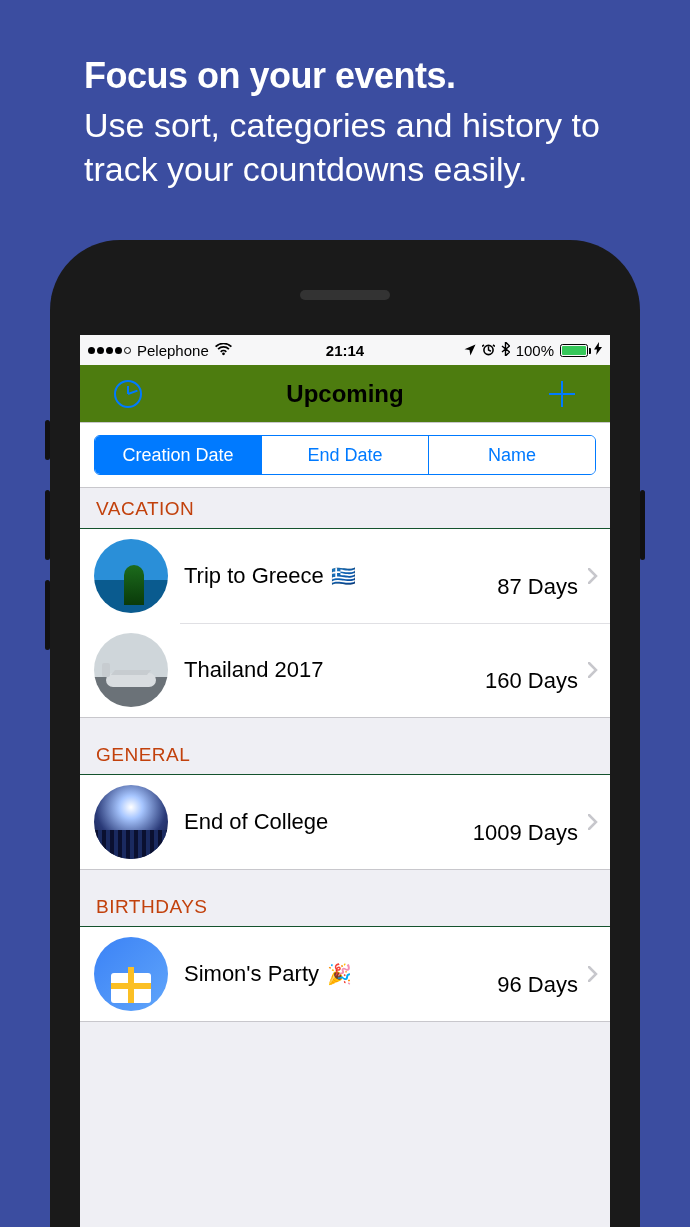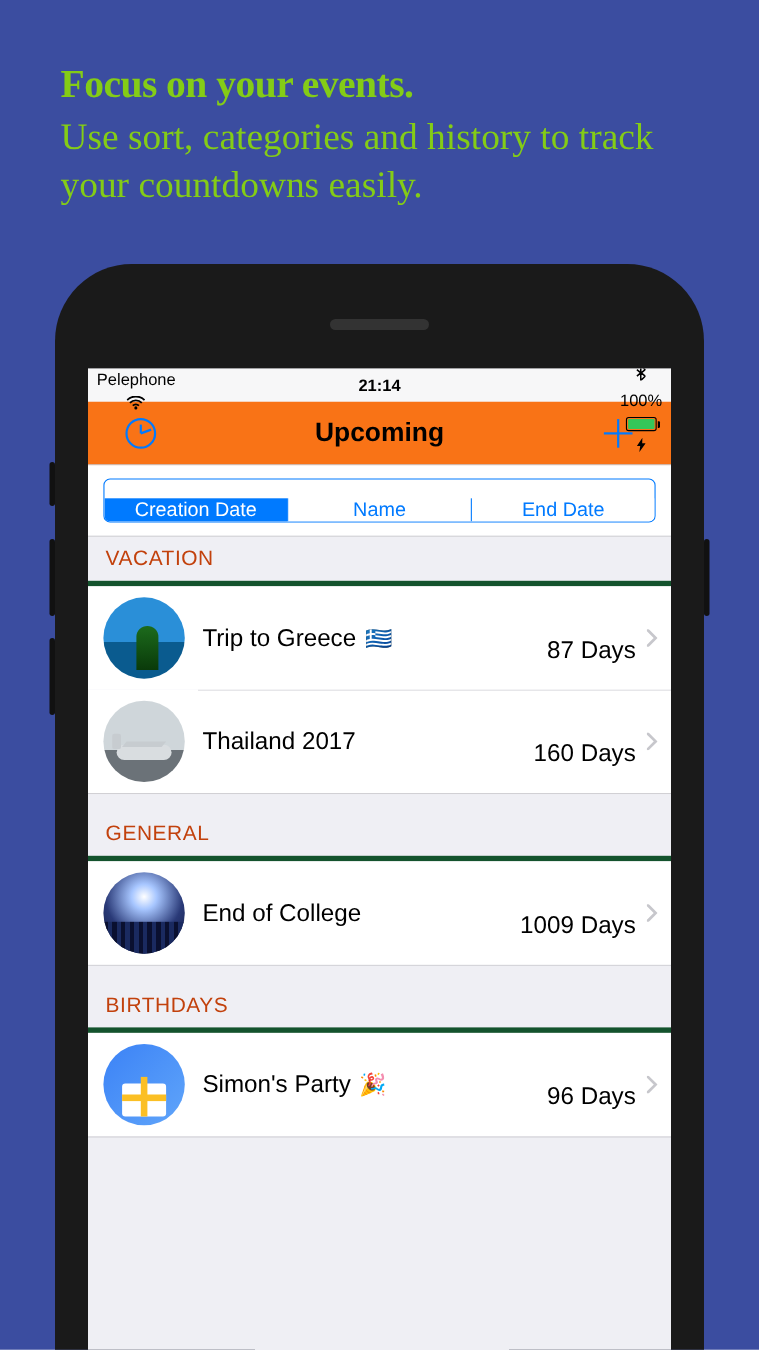--- a/index.html
+++ b/index.html
@@ -4,23 +4,22 @@
 <style>
   * { box-sizing: border-box; margin: 0; padding: 0; }
   html, body { width: 690px; height: 1227px; }
   body {
     background: #3b4da0;
     font-family: -apple-system, "Helvetica Neue", Arial, sans-serif;
     overflow: hidden;
     position: relative;
   }
   .promo {
-    padding: 55px 55px 0 55px;
-    color: #84cc16;
-    font-family: Liberation Serif, serif;
+    padding: 55px 55px 0 84px;
+    color: #ffffff;
   }
   .promo h1 {
     font-size: 36px;
     font-weight: 700;
     letter-spacing: -0.5px;
   }
   .promo p {
     font-size: 34px;
     font-weight: 300;
     line-height: 1.3;
@@ -61,21 +60,21 @@
   
   .status {
     height: 30px;
     background: #f7f7f8;
     display: flex;
     align-items: center;
     font-size: 15px;
     padding: 0 8px;
     position: relative;
   }
-  .status .left, .status .right { display:flex; align-items:center; gap:6px;flex-direction:column; }
+  .status .left, .status .right { display:flex; align-items:center; gap:6px; }
   .status .center {
     position:absolute; left:50%; transform:translateX(-50%);
     font-weight:600;
   }
   .status .right { margin-left:auto; }
   .dots { display:flex; gap:2px; }
   .dots span { width:7px; height:7px; border-radius:50%; background:#000; }
   .dots span.empty { background:transparent; border:1px solid #000; }
   .wifi { font-size:15px; }
   .battery {
@@ -85,21 +84,21 @@
   .battery::after {
     content:""; position:absolute; right:-4px; top:3px;
     width:2px; height:6px; background:#000; border-radius:0 1px 1px 0;
   }
   .battery .fill { position:absolute; left:1px; top:1px; bottom:1px; right:1px; background:#35c759; border-radius:1px;}
   .bolt { font-size:13px; }
 
   
   .navbar {
     height: 58px;
-    background:#f97316;
+    background:#4d7c0f;
     border-bottom:1px solid #c8c7cc;
     display:flex; align-items:center; justify-content:space-between;
     padding:0 31px;
   }
   .navbar .title { font-size:24px; font-weight:600; }
   .nav-btn { color:#007aff; display:flex; align-items:center; justify-content:center; width:34px; height:34px;}
   .clock-icon {
     width:28px; height:28px; border:2px solid #007aff; border-radius:50%;
     position:relative;
   }
@@ -114,21 +113,20 @@
     content:""; position:absolute; background:#007aff;
   }
   .plus-icon::before { left:12px; top:0; width:2.5px; height:26px; }
   .plus-icon::after  { top:12px; left:0; height:2.5px; width:26px; }
 
   
   .seg-wrap { background:#fff; padding:12px 14px; border-bottom:1px solid #c8c7cc;}
   .segmented {
     display:flex; border:1.5px solid #007aff; border-radius:6px; overflow:hidden;
     height:40px;
-    align-items:flex-end;
   }
   .segmented .seg {
     flex:1; display:flex; align-items:center; justify-content:center;
     font-size:18px; color:#007aff; background:#fff;
     border-left:1.5px solid #007aff;
   }
   .segmented .seg:first-child { border-left:none; }
   .segmented .seg.active { background:#007aff; color:#fff; }
 
   
@@ -187,21 +185,21 @@
   .thumb-clock .hand{position:absolute;left:50%;top:50%;height:2px;background:#000;transform-origin:left center;}
   .thumb-clock .h1{width:22px;transform:translateY(-50%) rotate(-70deg);}
   .thumb-clock .h2{width:28px;transform:translateY(-50%) rotate(15deg);}
   .thumb-college { background: radial-gradient(circle at 50% 30%, #fff 0%, #a7c6ff 18%, #2a3a78 55%, #0a1030 100%);}
   .thumb-college::after{content:"";display:block;width:100%;height:30px;margin-top:46px;background:repeating-linear-gradient(90deg,#0a1030 0 4px,#1a2a60 4px 8px);}
   .thumb-gift { background: linear-gradient(135deg,#3b82f6,#60a5fa);}
   .thumb-gift .box{width:40px;height:30px;background:#fff;border-radius:3px;position:relative;top:14px;}
   .thumb-gift .box::before{content:"";position:absolute;left:17px;top:-6px;bottom:0;width:6px;background:#fbbf24;}
   .thumb-gift .box::after{content:"";position:absolute;left:0;right:0;top:10px;height:6px;background:#fbbf24;}
 
-  .rows-group { border-top:5px solid #14532d; border-bottom:1px solid #c8c7cc;}
+  .rows-group { border-top:1px solid #14532d; border-bottom:1px solid #c8c7cc;}
   .flag{font-size:20px;}
 </style>
 </head>
 <body>
 
 <div class="promo">
   <h1>Focus on your events.</h1>
   <p>Use sort, categories and history to track your countdowns easily.</p>
 </div>
 
@@ -266,22 +264,22 @@
       </div>
       <div class="title">Upcoming</div>
       <div class="nav-btn">
         <span class="plus-icon"></span>
       </div>
     </div>
 
     <div class="seg-wrap">
       <div class="segmented">
         <div class="seg active">Creation Date</div>
+        <div class="seg">End Date</div>
         <div class="seg">Name</div>
-        <div class="seg">End Date</div>
       </div>
     </div>
 
     <div class="section-header">VACATION</div>
     <div class="rows-group">
       <div class="row">
         <div class="thumb thumb-greece"></div>
         <div class="label">
           <span>Trip to Greece</span>
           <span class="flag">🇬🇷</span>

